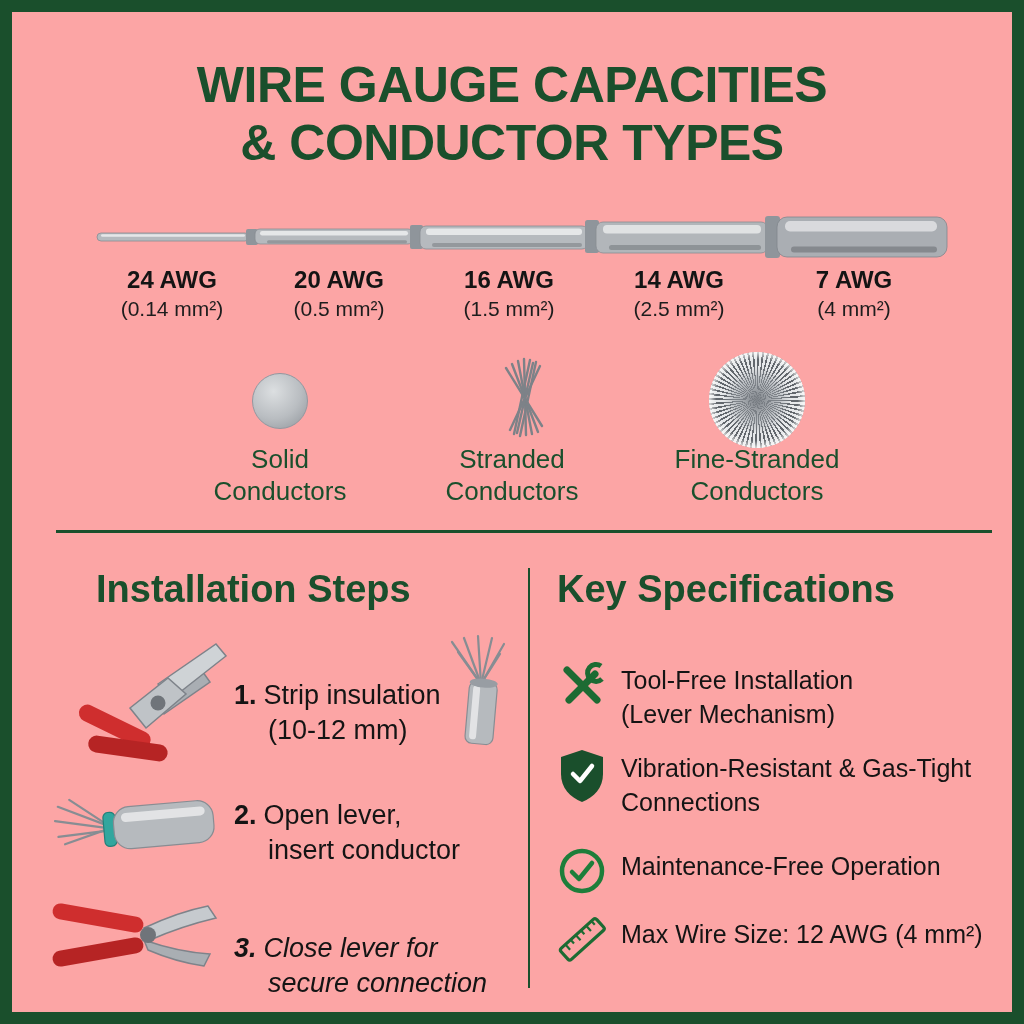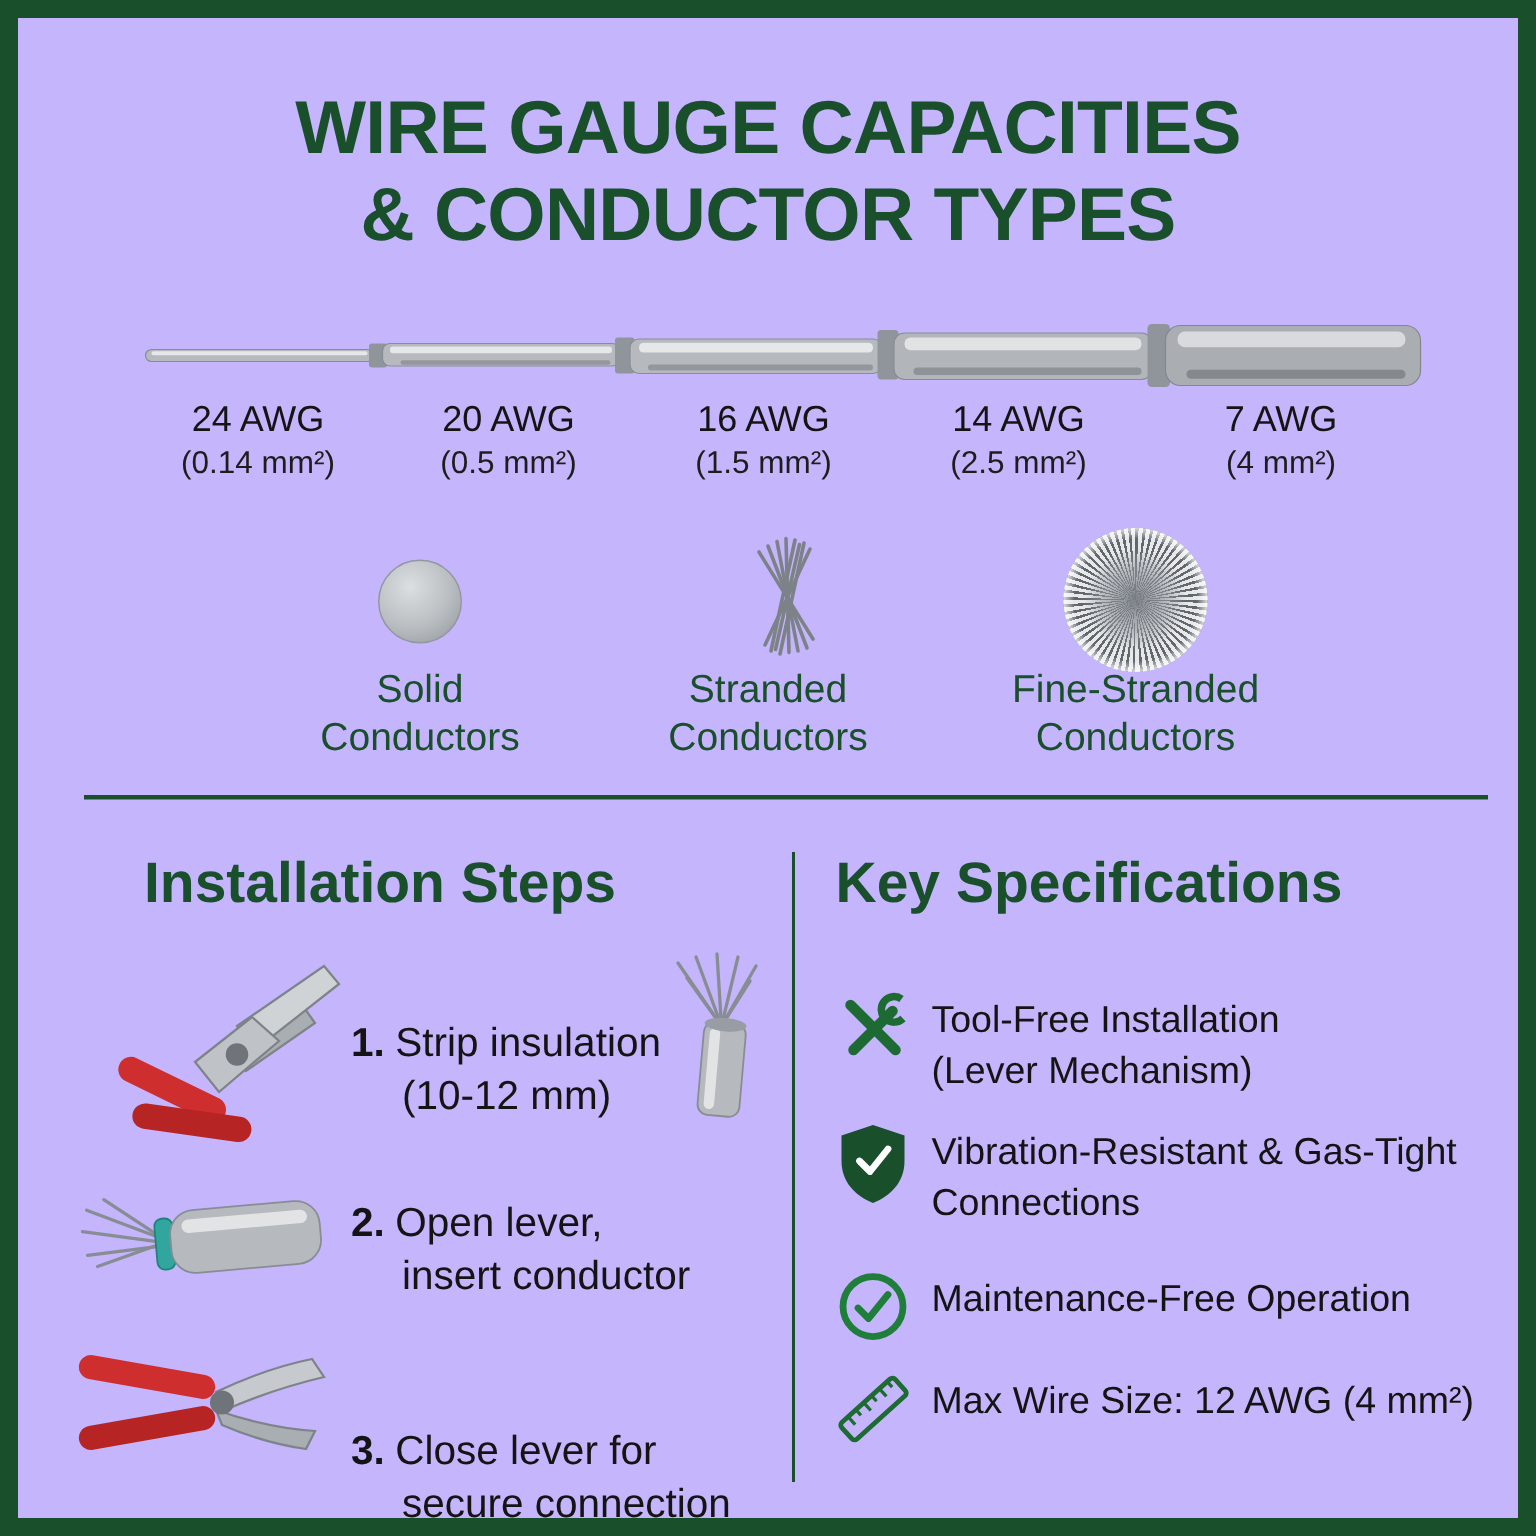--- a/index.html
+++ b/index.html
@@ -1,31 +1,31 @@
 <!DOCTYPE html>
 <html><head>
 <meta charset="utf-8">
 <style>
   * { margin:0; padding:0; box-sizing:border-box; }
   html,body { width:1024px; height:1024px; background:#ffffff; font-family:"Liberation Sans", sans-serif; }
   .frame {
     position:relative; width:1024px; height:1024px;
-    border:12px solid #1a4f2c; background:#c4b5fd; overflow:hidden;
+    border:12px solid #1a4f2c; background:#fca5a5; overflow:hidden;
   }
   
   .title {
     position:absolute; top:44px; left:0; width:100%;
     text-align:center; color:#1a4f2c; font-weight:bold;
     font-size:50px; line-height:1.16; letter-spacing:-0.5px;
   }
   
   .wire { position:absolute; top:190px; left:0; }
   
   .gauge { position:absolute; top:254px; transform:translateX(-50%); text-align:center; white-space:nowrap; }
-  .gauge .awg { font-size:24px; font-weight:normal; color:#141414; }
+  .gauge .awg { font-size:24px; font-weight:bold; color:#141414; }
   .gauge .mm  { font-size:21px; color:#1d1d1d; margin-top:3px; }
   
   .solid-circle {
     position:absolute; left:268px; top:361px; width:56px; height:56px;
     transform:translateX(-50%); border-radius:50%;
     background: radial-gradient(circle at 38% 32%, #dcdfe1 0%, #b9bdc1 55%, #8f949a 100%);
     border:1px solid #9298a0;
   }
   .stranded-svg { position:absolute; left:512px; top:342px; transform:translateX(-50%); }
   .fuzz {
@@ -48,21 +48,21 @@
   .hdiv { position:absolute; top:518px; left:44px; width:936px; height:3px; background:#1a4f2c; }
   .vdiv { position:absolute; top:556px; left:516px; width:2px; height:420px; background:#1a4f2c; }
   
   .col-head { position:absolute; color:#1a4f2c; font-weight:bold; font-size:38px; white-space:nowrap; }
   .head-left  { left:84px;  top:556px; }
   .head-right { left:545px; top:556px; }
   
   .step-text { position:absolute; left:222px; font-size:27px; color:#141414; line-height:1.3; white-space:nowrap; }
   .step-text .num { font-weight:bold; margin-right:7px; }
   .step-text .l2 { padding-left:34px; }
-  .s1 { top:666px; } .s2 { top:786px; } .s3 { top:938px; }
+  .s1 { top:666px; } .s2 { top:786px; } .s3 { top:919px;font-style:italic; }
   .icon-stripper { position:absolute; left:56px;  top:618px; }
   .icon-miniwire { position:absolute; left:424px; top:622px; }
   .icon-wireconn { position:absolute; left:40px;  top:772px; }
   .icon-pliers   { position:absolute; left:36px;  top:876px; }
   
   .spec { position:absolute; left:545px; display:flex; align-items:flex-start; }
   .spec-icon { flex:0 0 auto; margin-right:14px; }
   .spec-txt { font-size:25px; color:#141414; line-height:1.34; white-space:nowrap; padding-top:4px; }
   .sp1 { top:648px; } .sp2 { top:736px; } .sp3 { top:834px; } .sp4 { top:902px; }
 </style>

